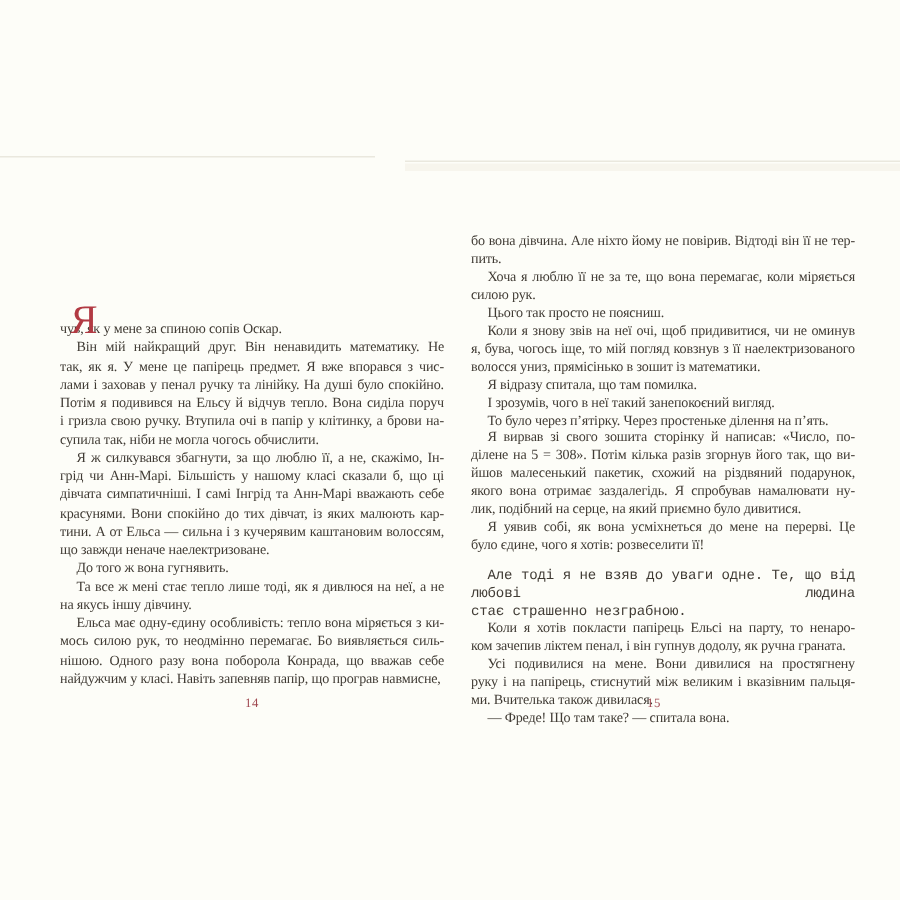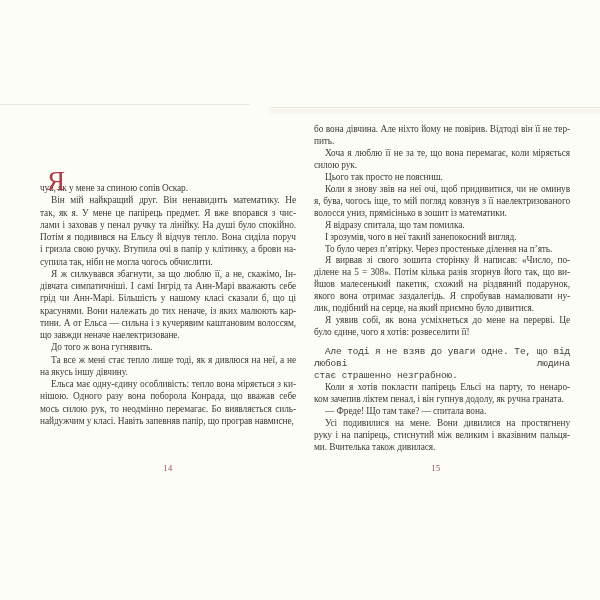--- a/index.html
+++ b/index.html
@@ -20,20 +20,21 @@
   .edge-right { top: 107px; left: 270px; width: 330px; height: 1px; }
   .edge-band  { position: absolute; top: 109px; left: 270px; width: 330px; height: 5px;
                 background: #f7f5ed; }
 
   .page-text {
     position: absolute;
     width: 256px;
     color: #403b34;
     font-size: 9.4px;
     letter-spacing: -0.1px;
+    margin-top: 32px;
   }
   .page-text.left  { left: 40px;  top: 182px; line-height: 12.25px; }
   .page-text.right { left: 314px; top: 124px; line-height: 11.95px; }
 
   .para { margin: 0; padding: 0; }
   .para.space-before { margin-top: 7px; font-family: Liberation Mono, monospace; }
   .para.indent .ln:first-child { text-indent: 11px; }
   .para.drop { position: relative; }
   .para.drop .ln:first-child { text-indent: 33px; }
 
@@ -80,37 +81,37 @@
       <p class="para indent">
         <span class="ln">Він мій найкращий друг. Він ненавидить математику. Не</span>
         <span class="ln">так, як я. У мене це папірець предмет. Я вже впорався з чис-</span>
         <span class="ln">лами і заховав у пенал ручку та лінійку. На душі було спокійно.</span>
         <span class="ln">Потім я подивився на Ельсу й відчув тепло. Вона сиділа поруч</span>
         <span class="ln">і гризла свою ручку. Втупила очі в папір у клітинку, а брови на-</span>
         <span class="ln last">супила так, ніби не могла чогось обчислити.</span>
       </p>
       <p class="para indent">
         <span class="ln">Я ж силкувався збагнути, за що люблю її, а не, скажімо, Ін-</span>
+        <span class="ln">грід чи Анн-Марі. Більшість у нашому класі сказали б, що ці</span>
         <span class="ln">дівчата симпатичніші. І самі Інгрід та Анн-Марі вважають себе</span>
-        <span class="ln">грід чи Анн-Марі. Більшість у нашому класі сказали б, що ці</span>
-        <span class="ln">красунями. Вони належать до тих неначе, із яких малюють кар-</span>
+        <span class="ln">красунями. Вони спокійно до тих дівчат, із яких малюють кар-</span>
         <span class="ln">тини. А от Ельса — сильна і з кучерявим каштановим волоссям,</span>
         <span class="ln last">що завжди неначе наелектризоване.</span>
       </p>
       <p class="para indent">
         <span class="ln last">До того ж вона гугнявить.</span>
       </p>
       <p class="para indent">
         <span class="ln">Та все ж мені стає тепло лише тоді, як я дивлюся на неї, а не</span>
         <span class="ln last">на якусь іншу дівчину.</span>
       </p>
       <p class="para indent">
         <span class="ln">Ельса має одну-єдину особливість: тепло вона міряється з ки-</span>
+        <span class="ln">мось силою рук, то неодмінно перемагає. Бо виявляється силь-</span>
         <span class="ln">нішою. Одного разу вона поборола Конрада, що вважав себе</span>
-        <span class="ln">мось силою рук, то неодмінно перемагає. Бо виявляється силь-</span>
         <span class="ln last">найдужчим у класі. Навіть запевняв папір, що програв навмисне,</span>
       </p>
     </div>
   <div class="page-text right">
       <p class="para">
         <span class="ln">бо вона дівчина. Але ніхто йому не повірив. Відтоді він її не тер-</span>
         <span class="ln last">пить.</span>
       </p>
       <p class="para indent">
         <span class="ln">Хоча я люблю її не за те, що вона перемагає, коли міряється</span>
@@ -146,24 +147,24 @@
       </p>
       <p class="para indent space-before">
         <span class="ln">Але тоді я не взяв до уваги одне. Те, що від любові людина</span>
         <span class="ln last">стає страшенно незграбною.</span>
       </p>
       <p class="para indent">
         <span class="ln">Коли я хотів покласти папірець Ельсі на парту, то ненаро-</span>
         <span class="ln last">ком зачепив ліктем пенал, і він гупнув додолу, як ручна граната.</span>
       </p>
       <p class="para indent">
-        <span class="ln last">— Фреде! Що там таке? — спитала вона.</span>
-      </p>
-      <p class="para indent">
         <span class="ln">Усі подивилися на мене. Вони дивилися на простягнену</span>
         <span class="ln">руку і на папірець, стиснутий між великим і вказівним пальця-</span>
         <span class="ln last">ми. Вчителька також дивилася.</span>
+      </p>
+      <p class="para indent">
+        <span class="ln last">— Фреде! Що там таке? — спитала вона.</span>
       </p>
     </div>
 
   <div class="pagenum left-num">14</div>
   <div class="pagenum right-num">15</div>
 </div>
 
 </body></html>

